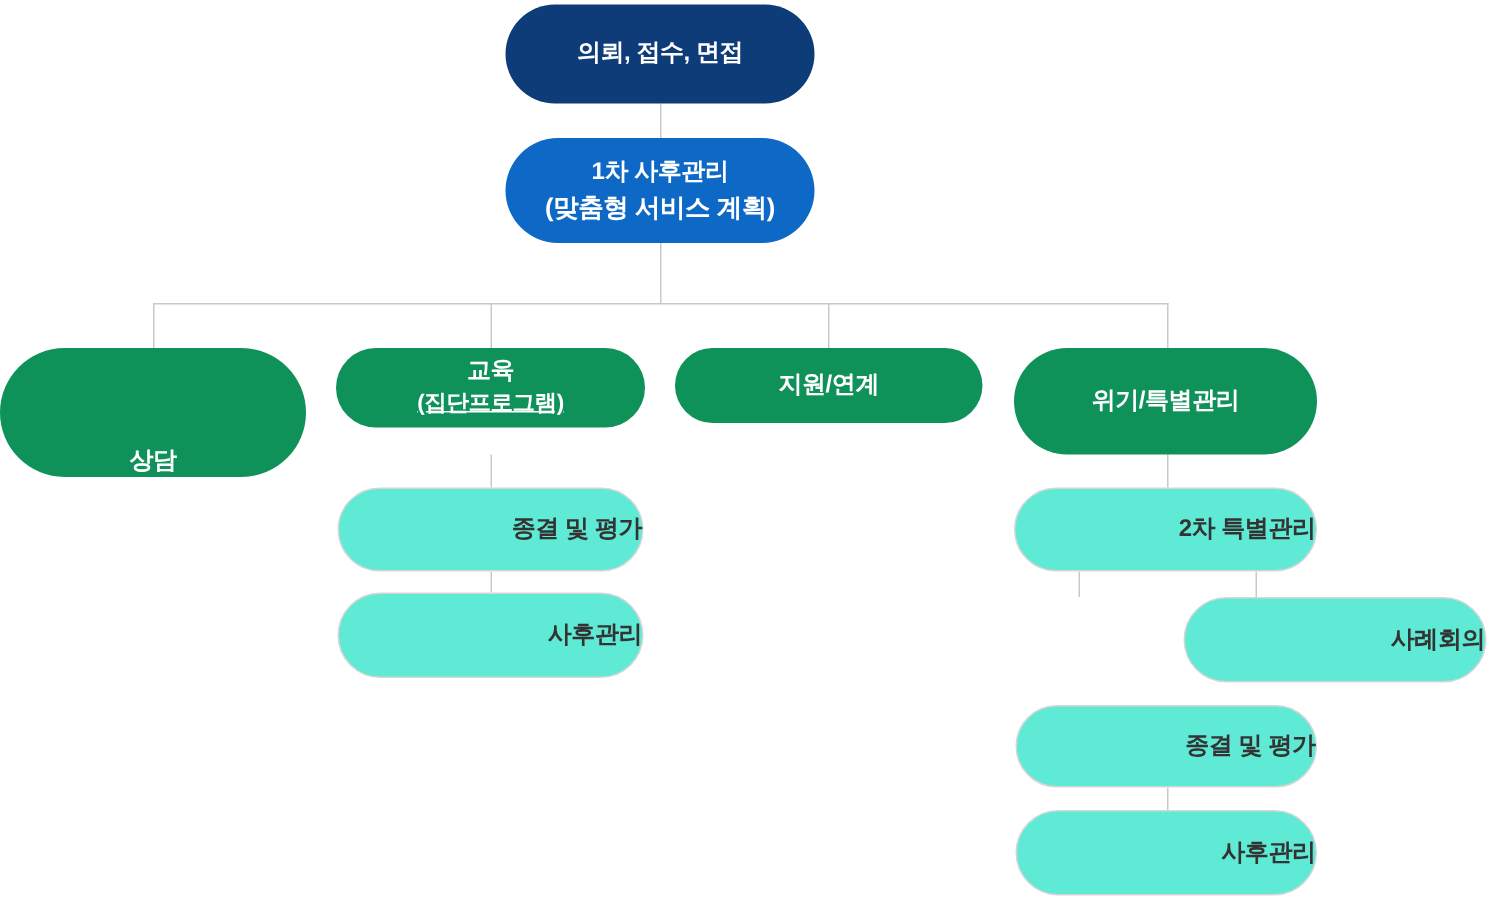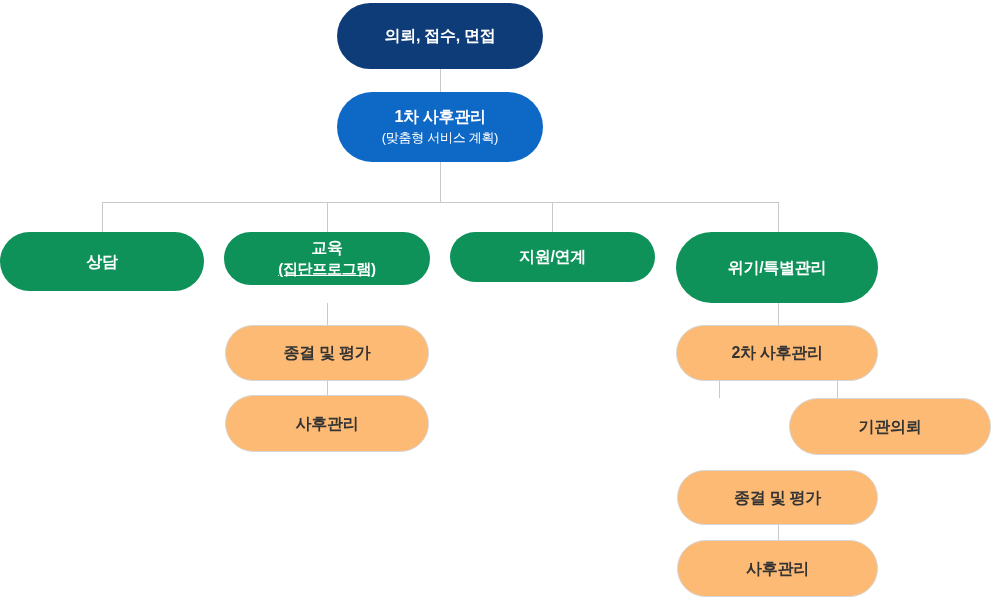--- a/index.html
+++ b/index.html
@@ -28,32 +28,33 @@
     letter-spacing: -0.3px;
   }
   .pill .sub-bold {
     font-weight: 700;
     font-size: 15px;
     letter-spacing: -0.3px;
     margin-top: 2px;
     text-decoration: underline;
   }
   .pill .sub-light {
-    font-weight: 400;
-    font-size: 13px;
+    font-weight: 700;
+    font-size: 17px;
     letter-spacing: -0.3px;
     margin-top: 3px;
   }
   .navy  { background: var(--navy,  #0d3c78); color: #ffffff; }
   .blue  { background: var(--blue,  #0e68c5); color: #ffffff; }
   .green { background: var(--green, #0f915a); color: #ffffff; }
   .white {
-    background: #fdba74;
+    background: #5eead4;
     border: 1px solid var(--pill_border, #d6d6d6);
     color: var(--pill_text, #333333);
+    align-items: flex-end;
   }
   .line {
     position: absolute;
     background: var(--line, #c9c9c9);
   }
 </style>
 </head>
 <body>
 
 <div class="stage" style="--navy: #0d3c78; --blue: #0e68c5; --green: #0f915a; --line: #c9c9c9; --pill_border: #d6d6d6; --pill_text: #333333;">
@@ -74,21 +75,21 @@
 
   <div class="pill navy" style="left:337px;top:3px;width:206px;height:66px;">
     <span class="main">의뢰, 접수, 면접</span>
   </div>
 
   <div class="pill blue" style="left:337px;top:92px;width:206px;height:70px;">
     <span class="main">1차 사후관리</span>
     <span class="sub-light">(맞춤형 서비스 계획)</span>
   </div>
 
-  <div class="pill green" style="left:0px;top:232px;width:204px;height:59px;">
+  <div class="pill green" style="left:0px;top:232px;width:204px;height:86px;justify-content:flex-end;">
     <span class="main">상담</span>
   </div>
 
   <div class="pill green" style="left:224px;top:232px;width:206px;height:53px;">
     <span class="main">교육</span>
     <span class="sub-bold">(집단프로그램)</span>
   </div>
 
   <div class="pill green" style="left:450px;top:232px;width:205px;height:50px;">
     <span class="main">지원/연계</span>
@@ -100,26 +101,26 @@
 
   <div class="pill white" style="left:225px;top:325px;width:204px;height:56px;">
     <span class="main">종결 및 평가</span>
   </div>
 
   <div class="pill white" style="left:225px;top:395px;width:204px;height:57px;">
     <span class="main">사후관리</span>
   </div>
 
   <div class="pill white" style="left:676px;top:325px;width:202px;height:56px;">
-    <span class="main">2차 사후관리</span>
+    <span class="main">2차 특별관리</span>
   </div>
 
 
   <div class="pill white" style="left:789px;top:398px;width:202px;height:57px;">
-    <span class="main">기관의뢰</span>
+    <span class="main">사례회의</span>
   </div>
 
   <div class="pill white" style="left:677px;top:470px;width:201px;height:55px;">
     <span class="main">종결 및 평가</span>
   </div>
 
   <div class="pill white" style="left:677px;top:540px;width:201px;height:57px;">
     <span class="main">사후관리</span>
   </div>
 

